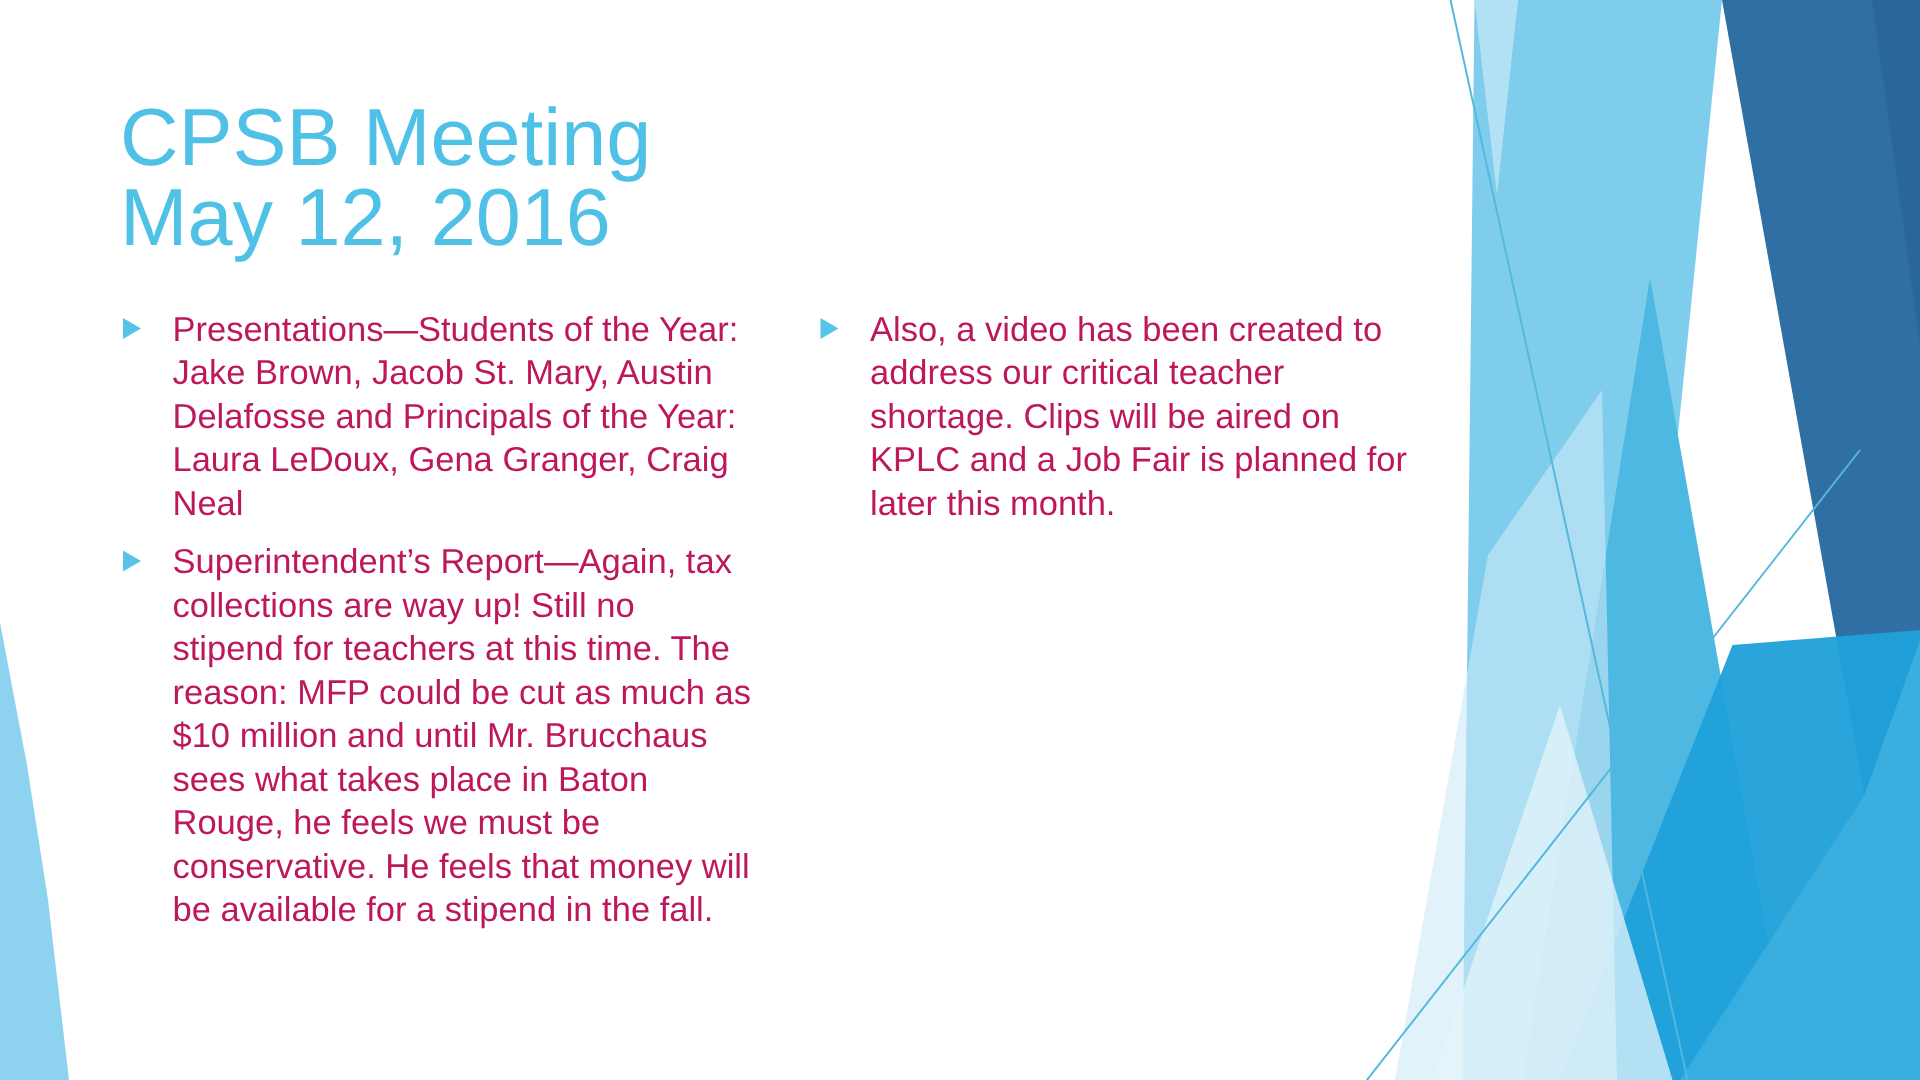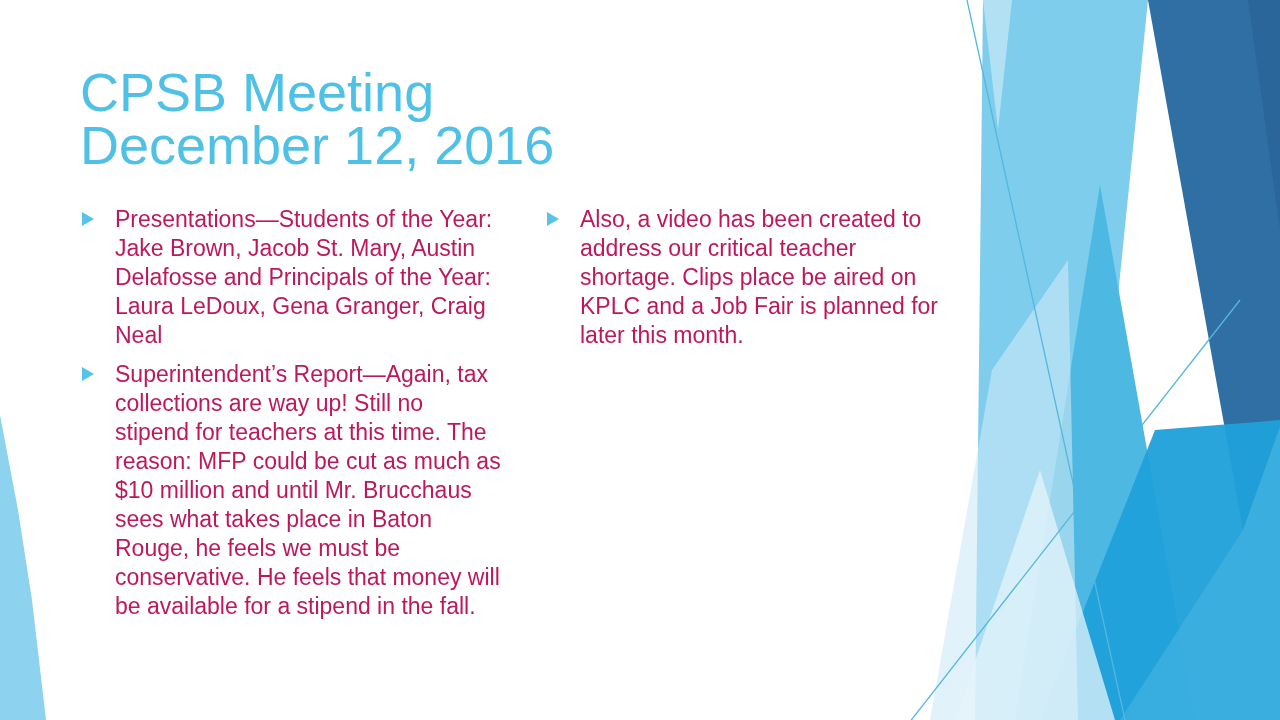--- a/index.html
+++ b/index.html
@@ -80,34 +80,34 @@
     <polygon points="992,370 1068,260 1078,720 930,720" fill="#CDE9F6" opacity="0.6"></polygon>
     <polygon points="955,720 1040,470 1115,720" fill="#E6F4FB" opacity="0.75"></polygon>
     <polygon points="983,0 1012,0 998,130" fill="#CBE9F6" opacity="0.7"></polygon>
 
     <line x1="967" y1="0" x2="1125" y2="720" stroke="#54B7DE" stroke-width="1.3"></line>
     <line x1="1240" y1="300" x2="880" y2="760" stroke="#54B7DE" stroke-width="1.3"></line>
   </svg>
 
   <div class="title-block">
     <div>CPSB Meeting</div>
-    <div>December 12, 2016</div>
+    <div>May 12, 2016</div>
   </div>
 
   <div class="col col-left">
     <div class="bullet-item">
       <span class="bullet-marker"></span>
       <span class="bullet-text">Presentations—Students of the Year: Jake Brown, Jacob St. Mary, Austin Delafosse and Principals of the Year: Laura LeDoux, Gena Granger, Craig Neal</span>
     </div>
     <div class="bullet-item">
       <span class="bullet-marker"></span>
       <span class="bullet-text">Superintendent’s Report—Again, tax collections are way up! Still no stipend for teachers at this time. The reason: MFP could be cut as much as $10 million and until Mr. Brucchaus sees what takes place in Baton Rouge, he feels we must be conservative. He feels that money will be available for a stipend in the fall.</span>
     </div>
   </div>
 
   <div class="col col-right">
     <div class="bullet-item">
       <span class="bullet-marker"></span>
-      <span class="bullet-text">Also, a video has been created to address our critical teacher shortage. Clips place be aired on KPLC and a Job Fair is planned for later this month.</span>
+      <span class="bullet-text">Also, a video has been created to address our critical teacher shortage. Clips will be aired on KPLC and a Job Fair is planned for later this month.</span>
     </div>
   </div>
 
 </div>
 
 </body></html>

